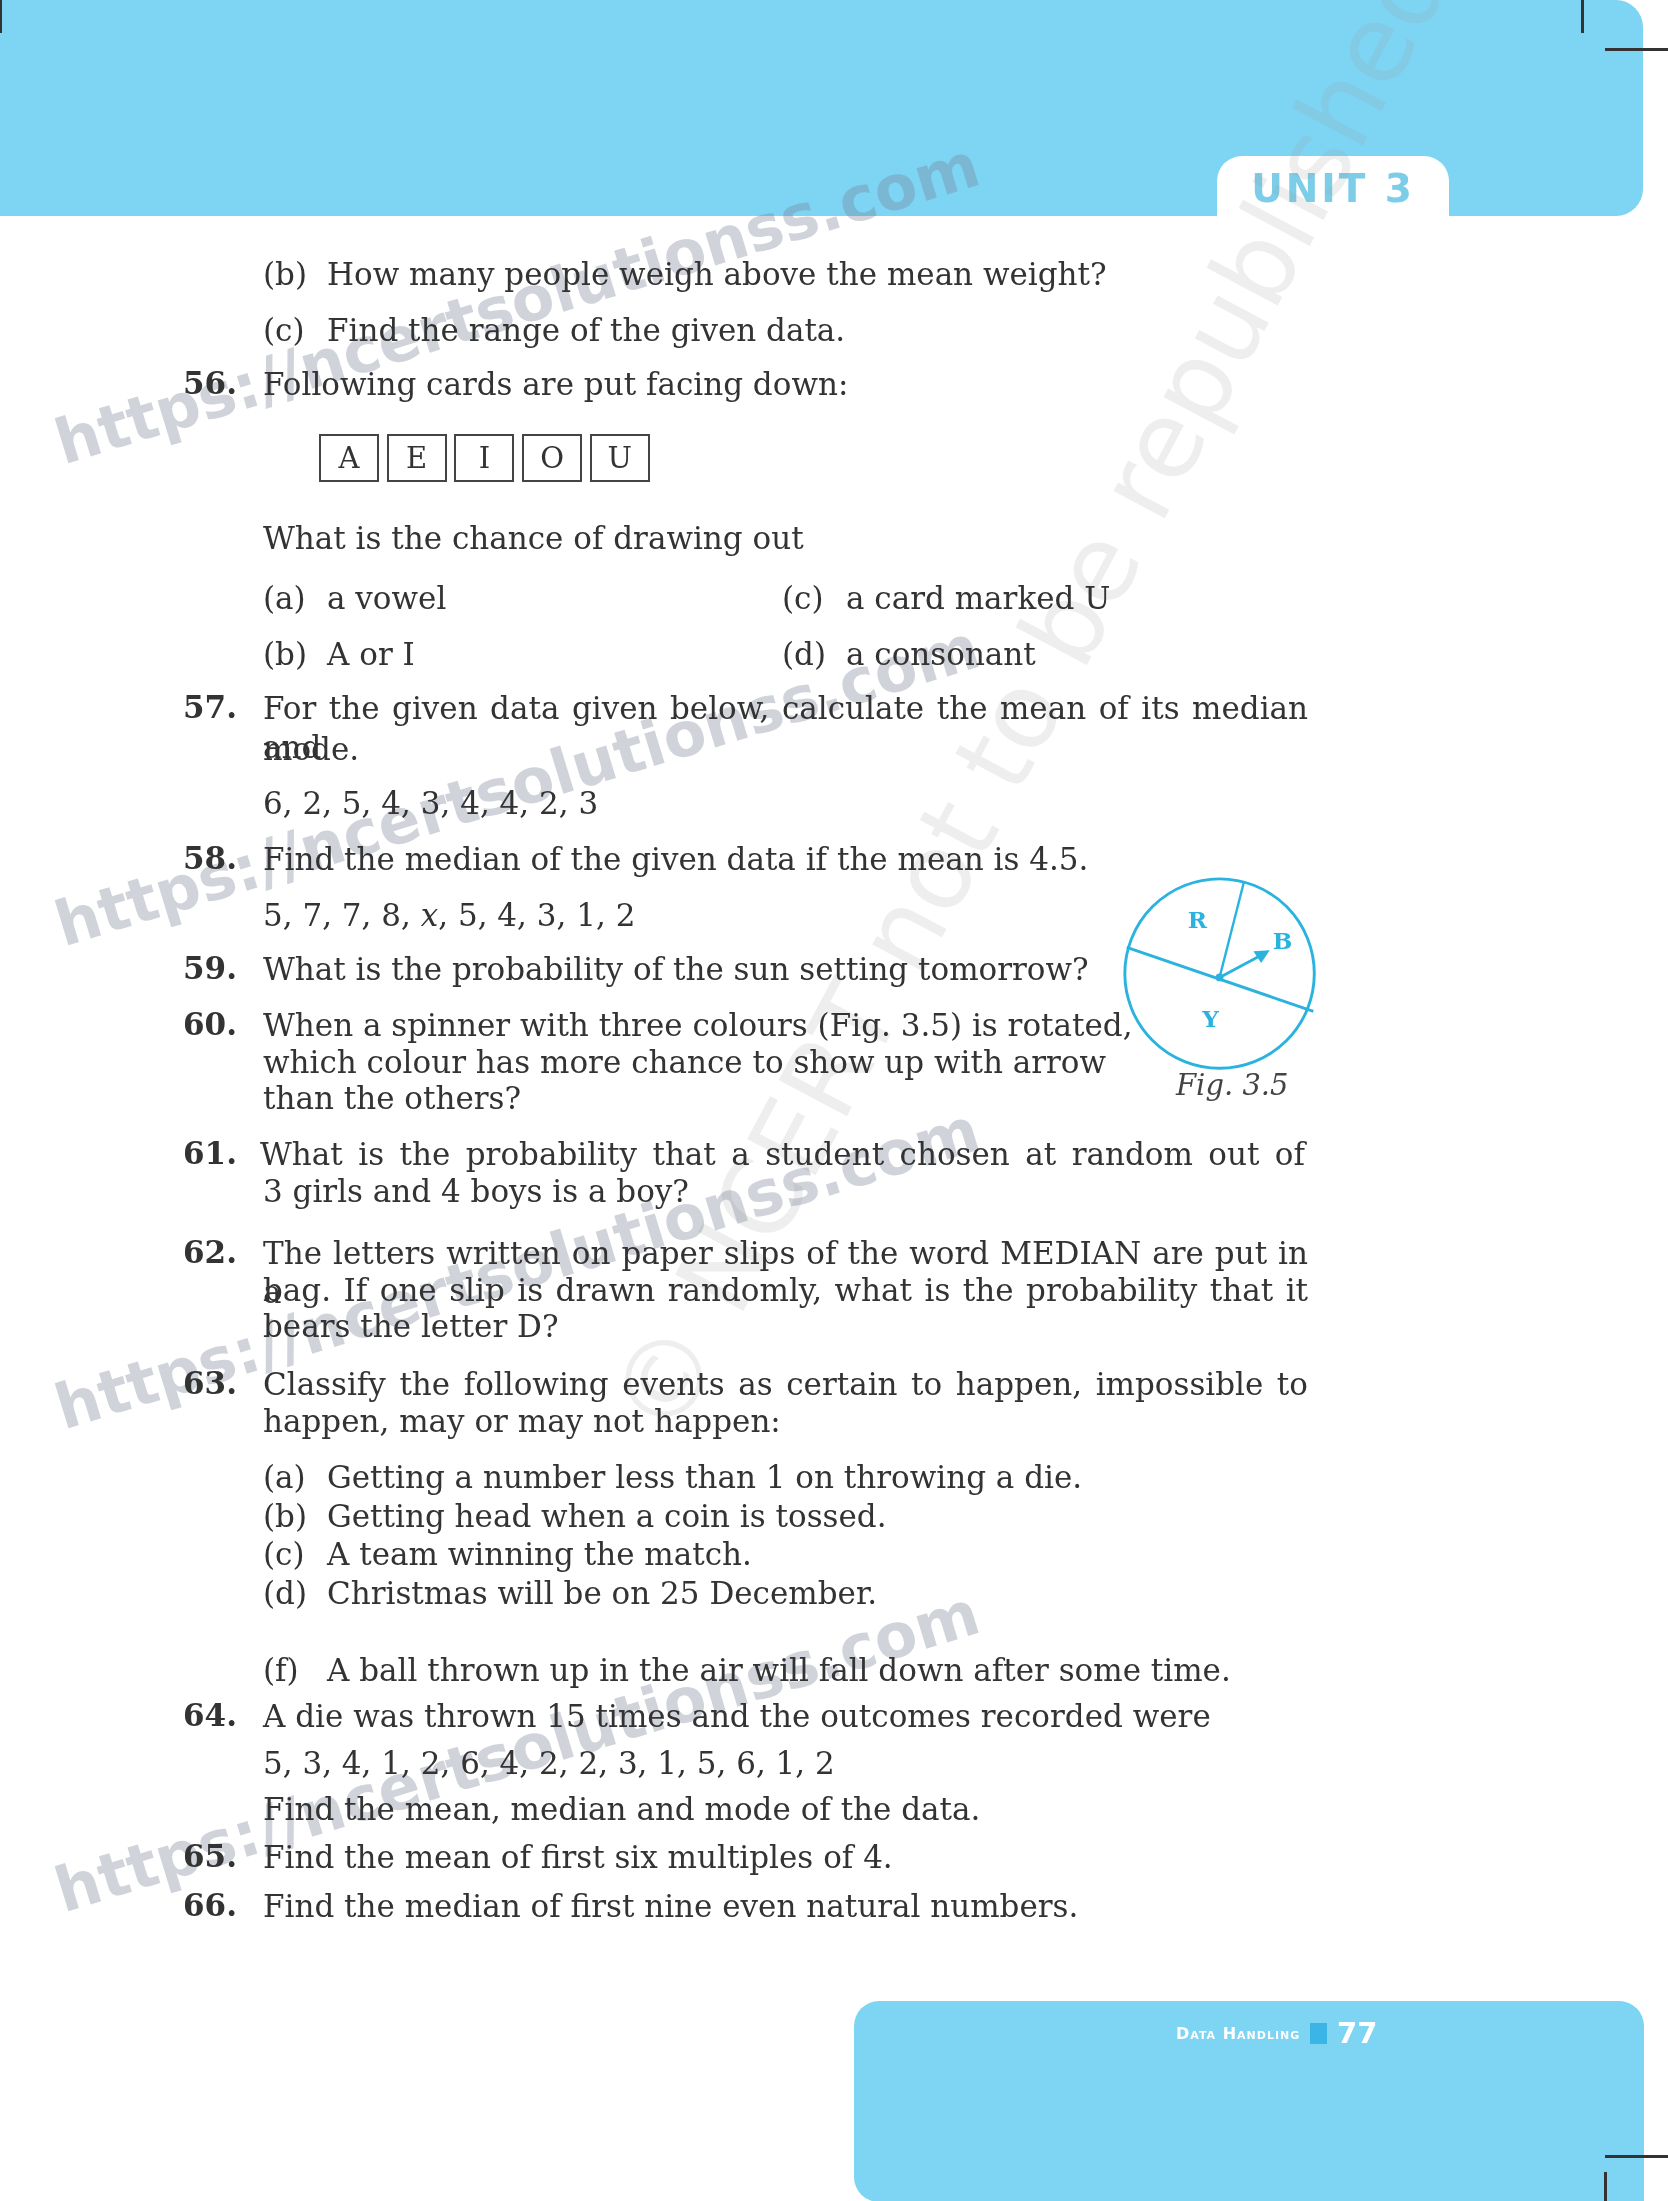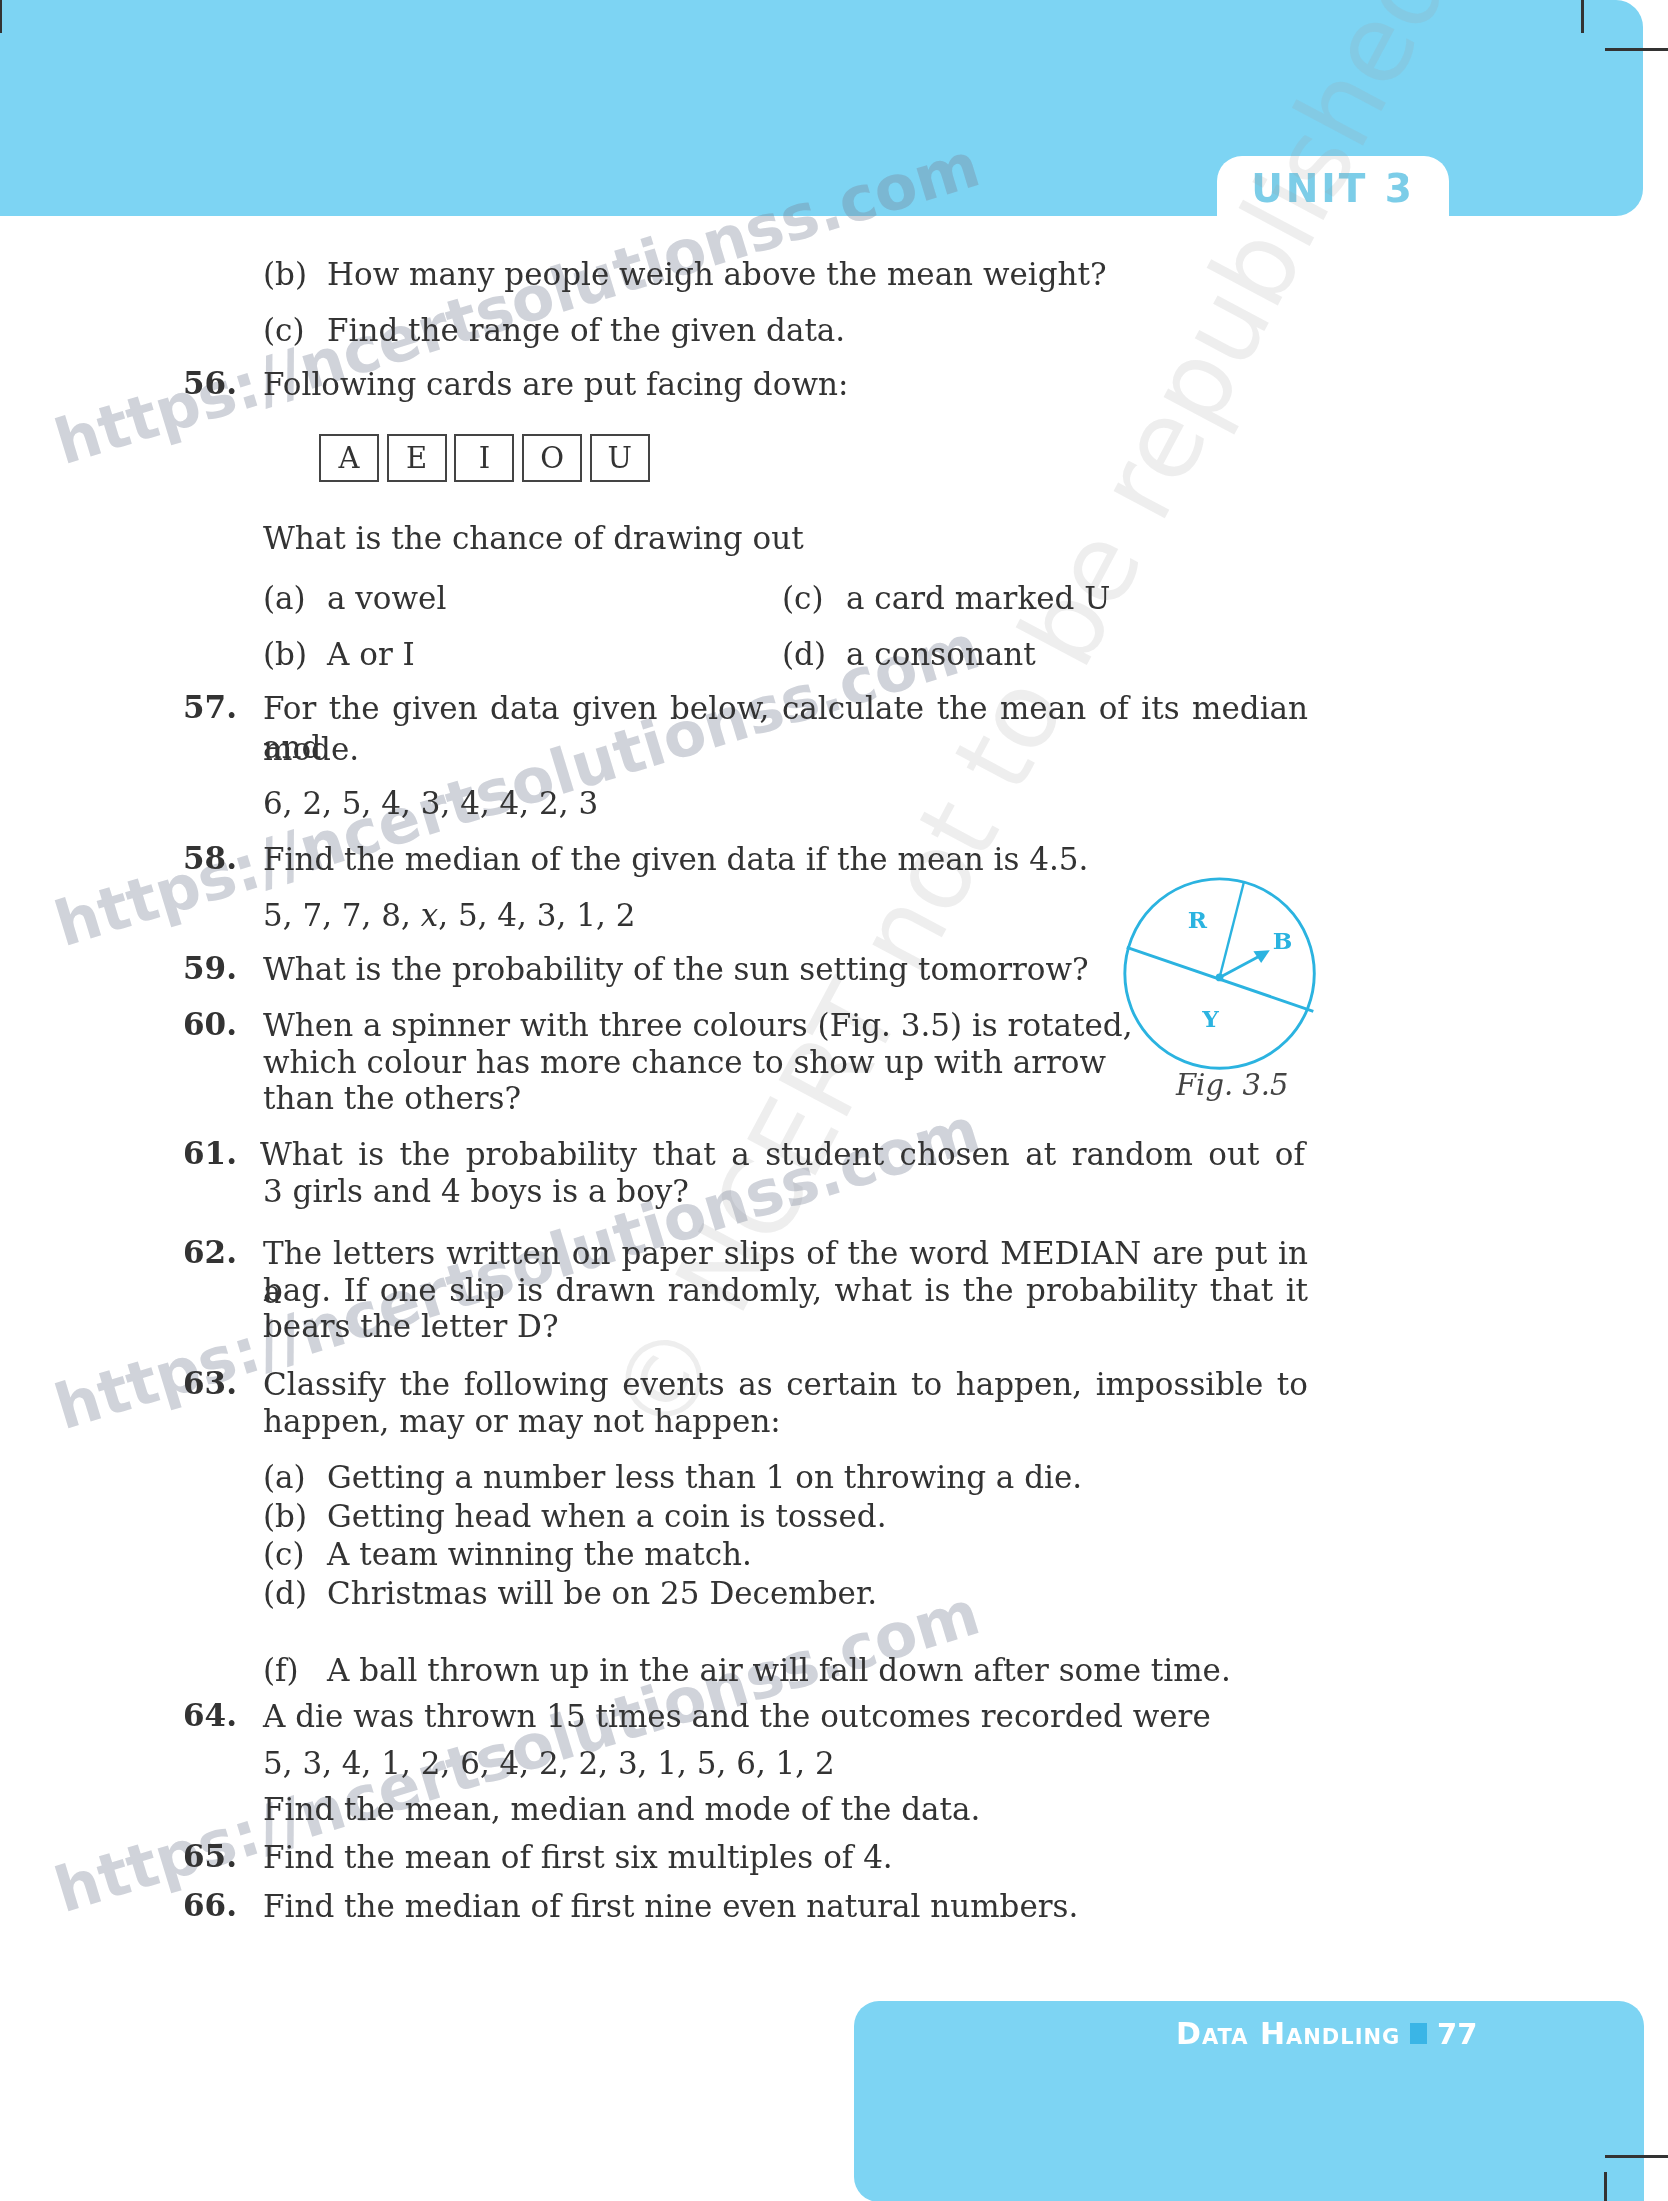--- a/index.html
+++ b/index.html
@@ -25,21 +25,21 @@
     .crop-mark { position:absolute; background:#333; }
     .bottom-band {
       position:absolute; left:854px; top:2001px; width:790px; height:201px;
       background:#7dd4f3; border-radius:25px 25px 0 25px;
     }
     .footer {
       position:absolute; left:1176px; top:2016px;
       display:flex; align-items:center; gap:9.7px;
       font-family:"DejaVu Sans", sans-serif; font-weight:bold; color:#ffffff;
     }
-    .footer-title { font-size:30px; font-variant:small-caps; letter-spacing:1px; }
+    .footer-title { font-size:16px; font-variant:small-caps; letter-spacing:1px; }
     .footer-square { width:17.4px; height:21px; background:#3ab5e6; }
     .footer-page { font-size:29px; }
 
     .content { position:absolute; left:0; top:0; width:1404px; height:2201px; }
     .line { position:absolute; font-size:31px; line-height:39px; white-space:nowrap; }
     .qnum { position:absolute; font-weight:bold; font-size:31px; color:#333; }
     .sub-label { display:inline-block; width:64px; }
     .justify { white-space:normal; text-align:justify; text-align-last:justify; }
 
     .cards { position:absolute; left:319px; top:434px; display:flex; gap:7.7px; }

